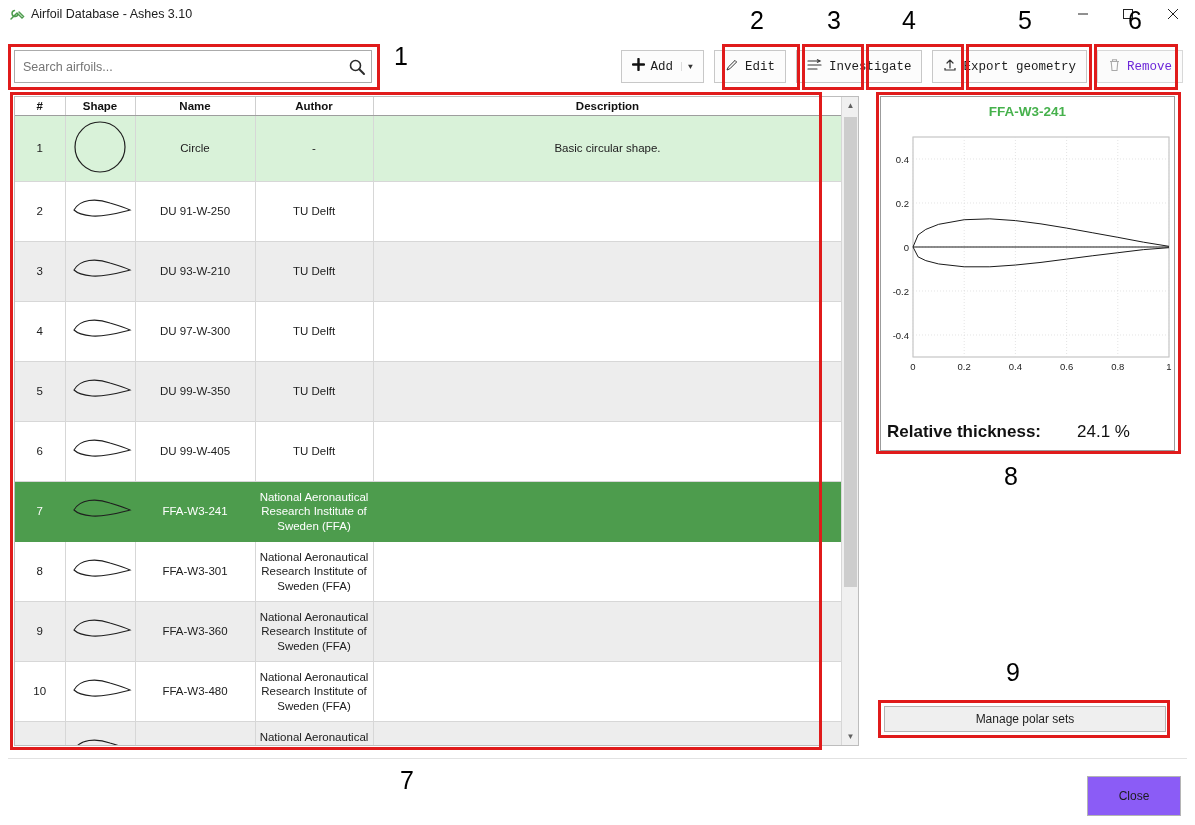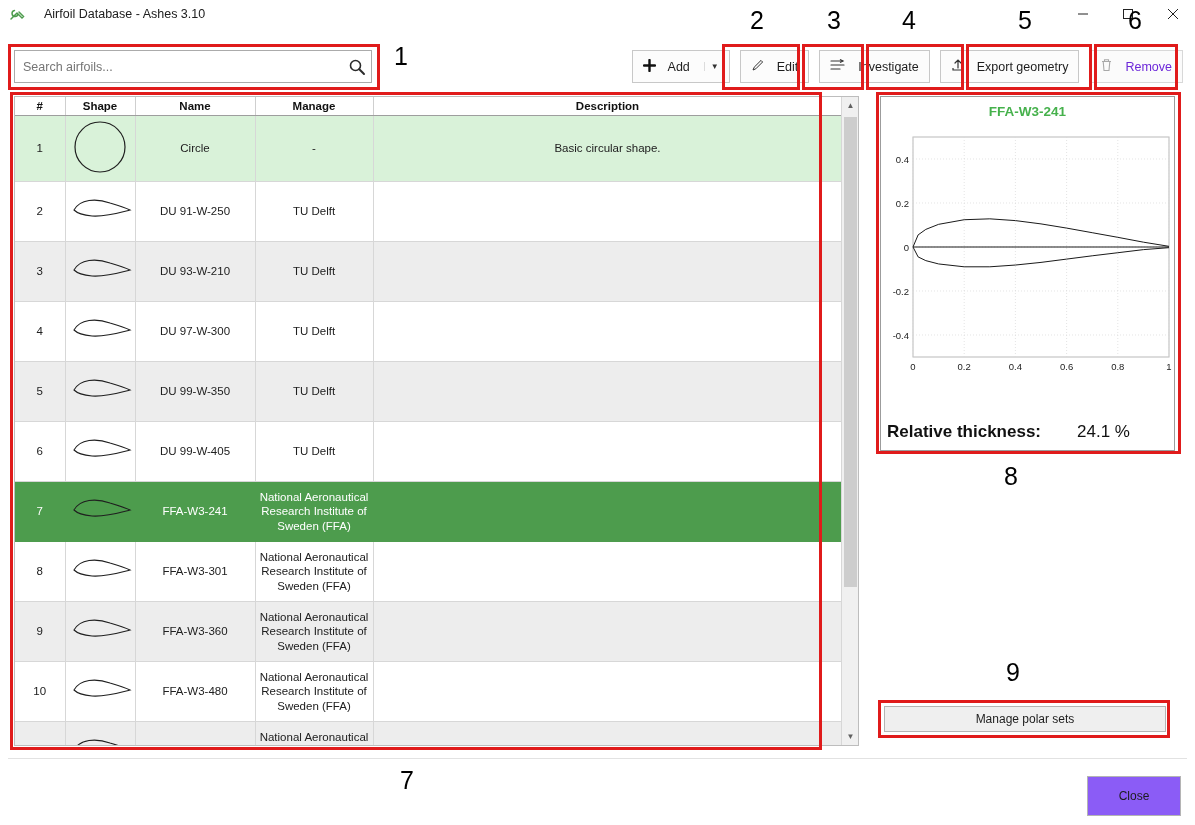--- a/index.html
+++ b/index.html
@@ -21,21 +21,21 @@
   .titlebar {
     position: absolute; top: 0; left: 0; width: 1195px; height: 28px;
     background: #ffffff;
     display: flex; align-items: center;
   }
   .titlebar .app-icon {
     width: 22px; height: 22px; margin-left: 6px;
     display: flex; align-items: center; justify-content: center;
   }
   .titlebar .title-text {
-    font-size: 12.5px; color: #202020; margin-left: 16px;
+    font-size: 12.5px; color: #202020; margin-left: 3px;
   }
   .win-btns {
     position: absolute; right: 0; top: 0; height: 28px;
     display: flex; align-items: stretch;
   }
   .win-btn {
     width: 45px; display: flex; align-items: center; justify-content: center;
     font-size: 12px; color: #222;
   }
   .win-btn svg { display: block; }
@@ -56,22 +56,22 @@
 
   
   .toolbar {
     position: absolute; right: 12px; top: 50px;
     display: flex; align-items: center; gap: 10px;
   }
   .tb-btn {
     height: 33px; min-width: 60px;
     border: 1px solid #c8c8c8; background: #fcfcfc;
     display: flex; align-items: center; justify-content: center;
-    gap: 12px; padding: 0 10px;
-    font-size: 12.5px; color: #1d1d1d;
+    gap: 6px; padding: 0 10px;
+    font-size: 12.5px; color: #1d1d1d; font-family: Liberation Mono, monospace;
   }
   .tb-btn.disabled { color: #6d28d9; border-color: #d8d8d8; background: #fbfbfb; }
   .tb-split-arrow {
     border-left: 1px solid #dcdcdc; padding-left: 6px; margin-left: 2px;
     font-size: 8px; color: #333;
   }
 
   
   .table-area {
     position: absolute; left: 14px; top: 96px;
@@ -268,21 +268,21 @@
     </div>
   </div>
 
   <div class="table-area">
     <table class="airfoils">
       <thead>
         <tr>
           <th class="col-num">#</th>
           <th class="col-shape">Shape</th>
           <th class="col-name">Name</th>
-          <th class="col-author">Manage</th>
+          <th class="col-author">Author</th>
           <th class="col-desc">Description</th>
         </tr>
       </thead>
       <tbody id="table-body">
           <tr class="row-green-light">
             <td class="num-cell">1</td>
             <td><svg width="58" height="58" viewBox="0 0 58 58">
                 <circle cx="29" cy="29" r="25" fill="none" stroke="#1f1f1f" stroke-width="1.2"></circle>
               </svg></td>
             <td>Circle</td>

